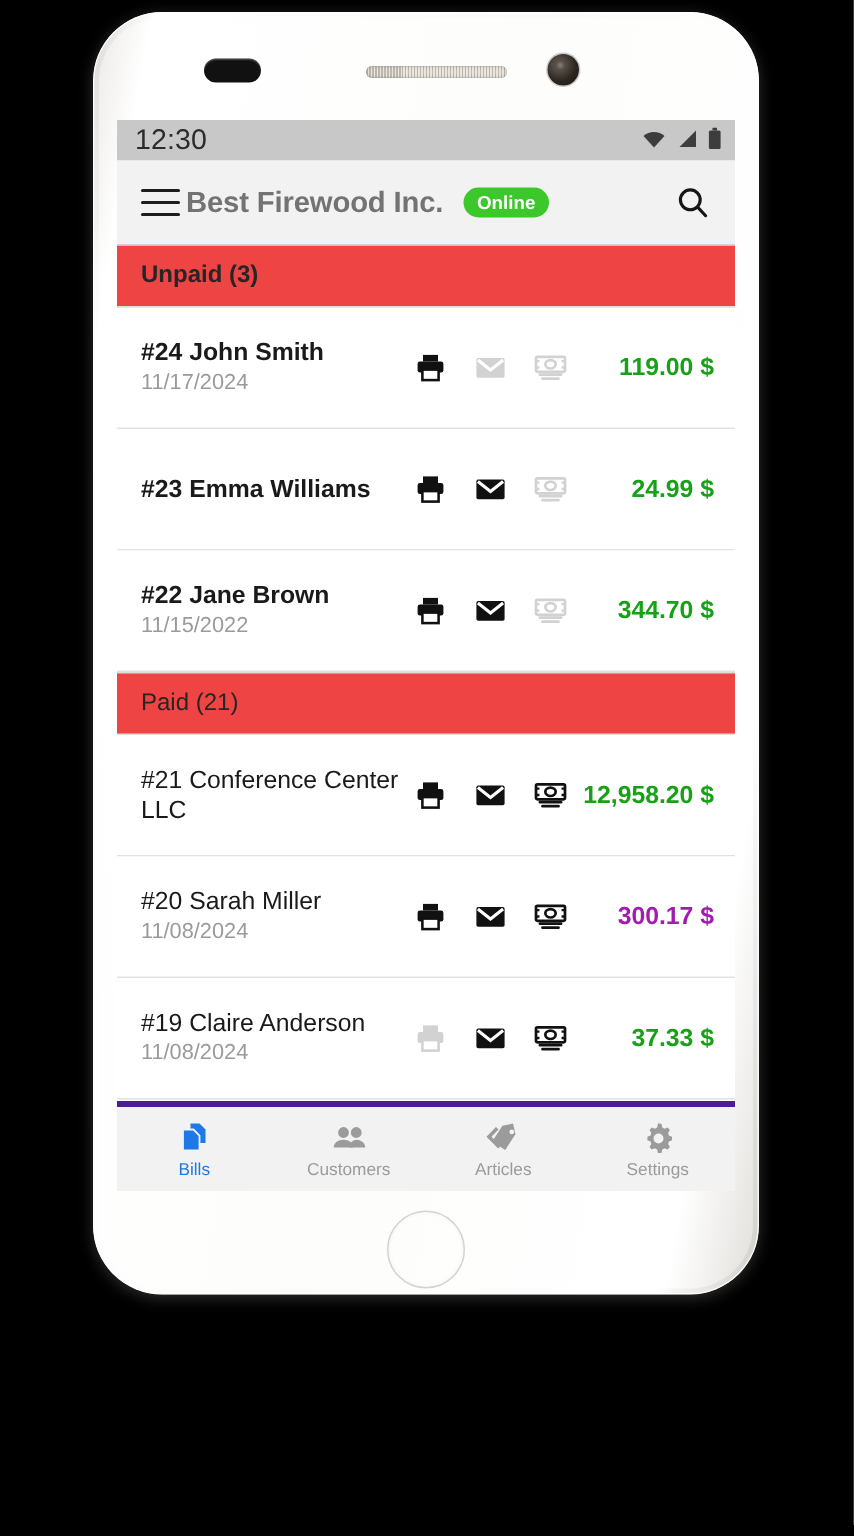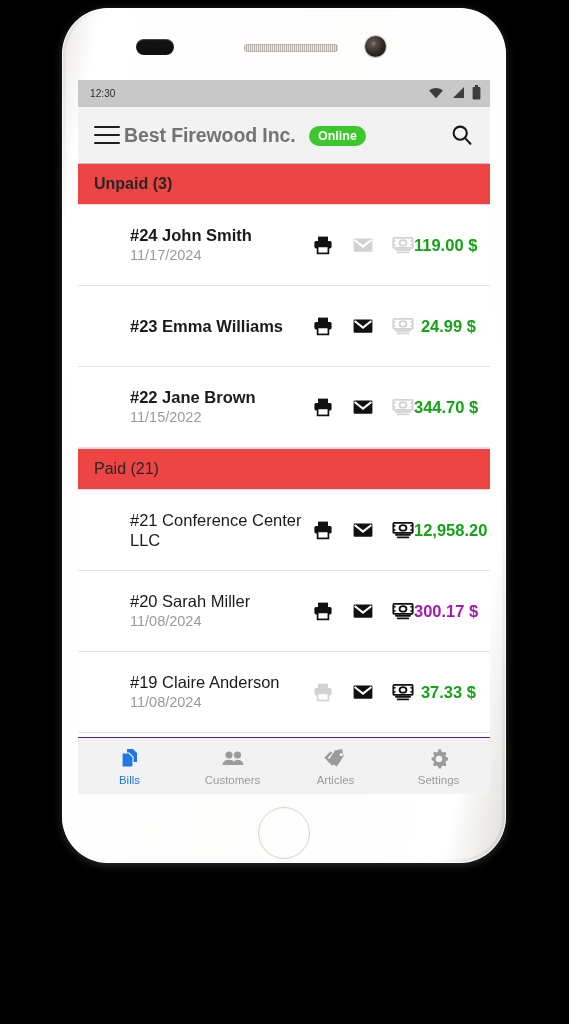--- a/index.html
+++ b/index.html
@@ -32,60 +32,60 @@
             width:50px;height:50px;border-radius:50%;
             border:1.6px solid #d6d3cd;background:transparent;
             box-shadow:inset 0 0 3px rgba(0,0,0,.05);}
 
   
   .screen{position:absolute;left:16px;top:72px;width:412px;height:714px;
           background:#fff;overflow:hidden;}
 
   .statusbar{height:27px;background:#c8c8c8;display:flex;align-items:center;
              padding:0 9px 0 12px;color:#2b2b2b;font-size:14px;}
-  .statusbar .clock{font-size:10px;letter-spacing:.1px;}
+  .statusbar .clock{font-size:19px;letter-spacing:.1px;}
   .statusbar .sys{margin-left:auto;display:flex;align-items:center;gap:7px;}
 
   .appbar{height:56px;background:#f2f2f2;display:flex;align-items:center;
           padding:0 14px 0 16px;box-shadow:0 1px 0 rgba(0,0,0,.10);position:relative;z-index:3;}
   .hamb{width:26px;height:18px;display:flex;flex-direction:column;justify-content:space-between;
         cursor:pointer;}
   .hamb i{display:block;height:2.3px;background:#1d1d1d;border-radius:1px;}
   .app-title{margin-left:4px;font-size:19.5px;font-weight:bold;color:#737373;letter-spacing:-.1px;}
   .badge{margin-left:9px;display:inline-block;background:#3cc72b;color:#fff;font-size:12.5px;
          font-weight:bold;border-radius:11px;padding:2.5px 9px 3.5px;vertical-align:2px;}
   .search-btn{margin-left:auto;width:28px;height:28px;display:flex;align-items:center;justify-content:center;cursor:pointer;}
 
   
   .list{position:relative;height:631px;background:#fff;}
   .section{background:#ef4444;padding:11px 16px 11px;font-size:16px;color:#262626;
            border-bottom:1px solid #dcdcdc;border-top:1px solid #dcdcdc;}
   .section.bold{font-weight:bold;}
 
   .row{display:flex;align-items:center;padding:14px 14px 14px 16px;
        border-bottom:1px solid #e2e2e2;min-height:52px;background:#fff;}
-  .row .info{width:178px;flex:0 0 178px;margin-left:36px;}
+  .row .info{width:178px;flex:0 0 178px;}
   .row .name{font-size:16.5px;color:#1a1a1a;line-height:20px;}
   .row.unpaid .name{font-weight:bold;}
   .row .date{font-size:14.5px;color:#9a9a9a;line-height:19px;margin-top:1px;}
   .acts{display:flex;align-items:center;gap:18px;margin-left:4px;}
   .act{width:22px;height:22px;display:flex;align-items:center;justify-content:center;cursor:pointer;}
   .amount{margin-left:auto;font-size:16.5px;font-weight:bold;color:#16a116;white-space:nowrap;}
 
   .fab{position:absolute;right:20px;top:9px;width:59px;height:59px;border-radius:50%;
        background:#1565d8;display:flex;align-items:center;justify-content:center;
        box-shadow:0 5px 11px rgba(0,0,0,.38);cursor:pointer;z-index:5;}
   .fab:before,.fab:after{content:"";position:absolute;background:#fff;border-radius:1px;}
   .fab:before{width:23px;height:3.4px;}
   .fab:after{width:3.4px;height:23px;}
   .fab-wrap{position:absolute;right:0;top:600px;width:100px;height:80px;z-index:5;}
 
   
   .bottomnav{position:absolute;left:0;bottom:0;width:100%;height:56px;background:#f2f2f2;
-             display:flex;border-top:1px solid #4c1d95;z-index:6;}
+             display:flex;border-top:4px solid #4c1d95;z-index:6;}
   .nav-item{flex:1;display:flex;flex-direction:column;align-items:center;justify-content:center;
             gap:3px;cursor:pointer;}
   .nav-item .lbl{font-size:11.5px;color:#9b9b9b;}
   .nav-item.active .lbl{color:#1f78e8;}
   .nav-ico{height:24px;display:flex;align-items:flex-end;}
 </style>
 </head>
 <body>
 
 <div class="phone">

